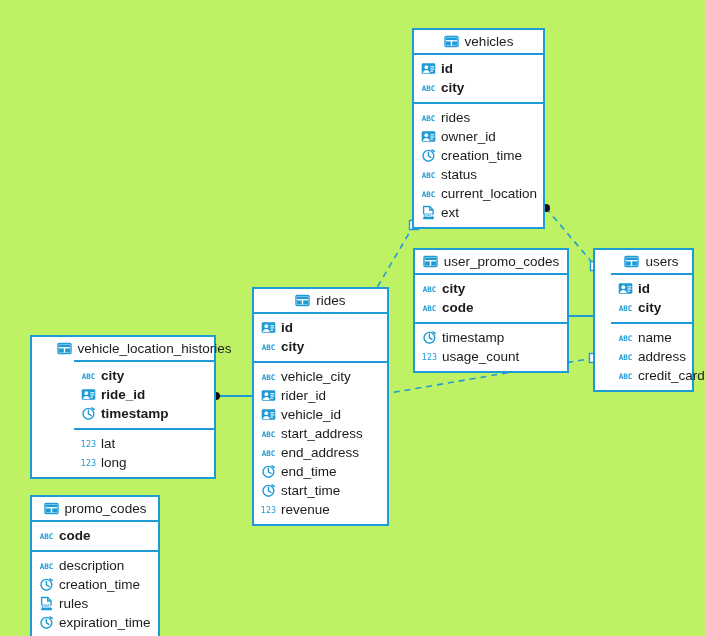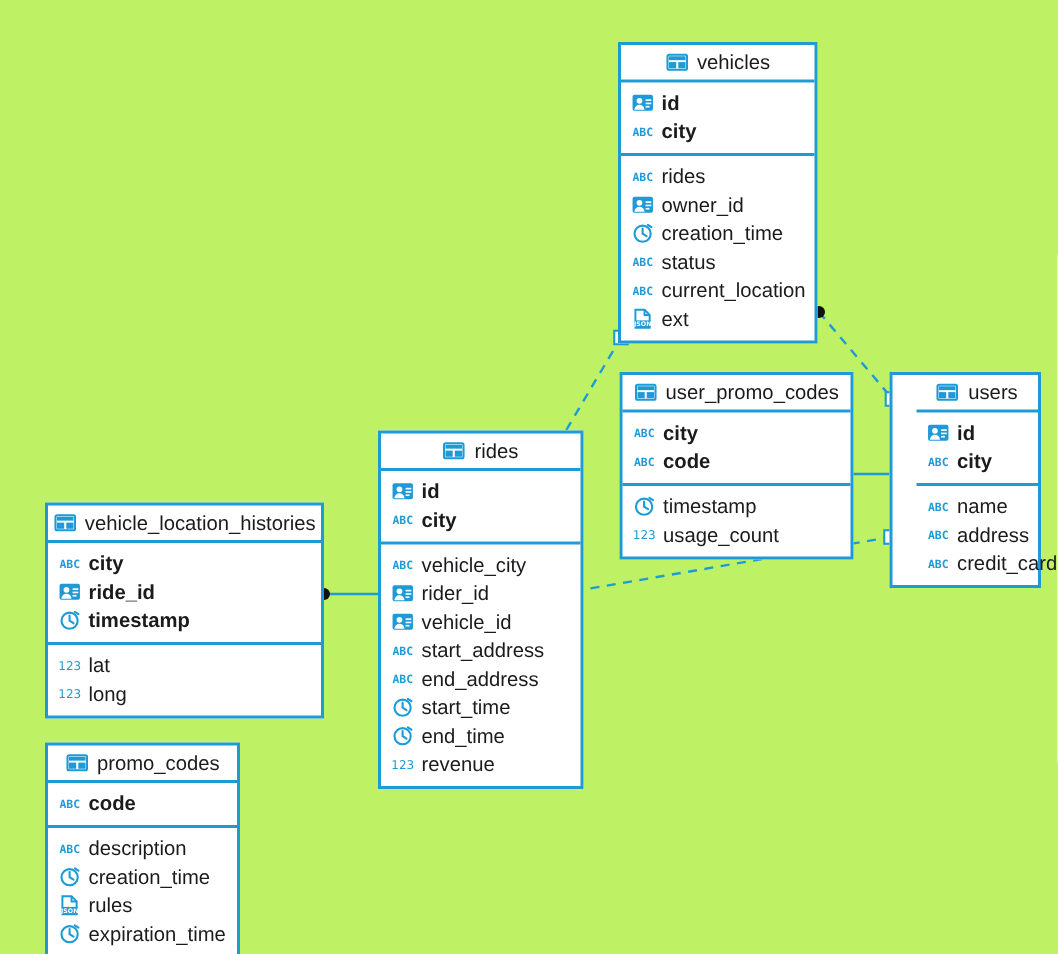--- a/index.html
+++ b/index.html
@@ -408,43 +408,43 @@
             <span class="col-name">end_address</span>
           </div>
           <div class="col-row">
             <span class="ico">
               <svg width="15" height="15" viewBox="0 0 15 15">
                 <circle cx="7.4" cy="7.8" r="5.4" fill="none" stroke="#1e9bd7" stroke-width="1.4"></circle>
                 <path d="M7.4 4.3v3.5l2.6 1.6" fill="none" stroke="#1e9bd7" stroke-width="1.4" stroke-linecap="round"></path>
                 <path d="M10.9 1.9l2.4 1.5" fill="none" stroke="#1e9bd7" stroke-width="1.4" stroke-linecap="round"></path>
               </svg>
             </span>
+            <span class="col-name">end_time</span>
+          </div>
+          <div class="col-row">
+            <span class="ico">
+              <svg width="15" height="15" viewBox="0 0 15 15">
+                <circle cx="7.4" cy="7.8" r="5.4" fill="none" stroke="#1e9bd7" stroke-width="1.4"></circle>
+                <path d="M7.4 4.3v3.5l2.6 1.6" fill="none" stroke="#1e9bd7" stroke-width="1.4" stroke-linecap="round"></path>
+                <path d="M10.9 1.9l2.4 1.5" fill="none" stroke="#1e9bd7" stroke-width="1.4" stroke-linecap="round"></path>
+              </svg>
+            </span>
             <span class="col-name">start_time</span>
           </div>
           <div class="col-row">
             <span class="ico">
               <svg width="15" height="15" viewBox="0 0 15 15">
-                <circle cx="7.4" cy="7.8" r="5.4" fill="none" stroke="#1e9bd7" stroke-width="1.4"></circle>
-                <path d="M7.4 4.3v3.5l2.6 1.6" fill="none" stroke="#1e9bd7" stroke-width="1.4" stroke-linecap="round"></path>
-                <path d="M10.9 1.9l2.4 1.5" fill="none" stroke="#1e9bd7" stroke-width="1.4" stroke-linecap="round"></path>
-              </svg>
-            </span>
-            <span class="col-name">end_time</span>
-          </div>
-          <div class="col-row">
-            <span class="ico">
-              <svg width="15" height="15" viewBox="0 0 15 15">
                 <text x="7.5" y="10.6" font-family="DejaVu Sans, sans-serif" font-size="8" fill="#1e9bd7" text-anchor="middle">123</text>
               </svg>
             </span>
             <span class="col-name">revenue</span>
           </div>
         </div>
       </div>
-      <div class="table-card" style="left: 30px; top: 335px; width: 186px;">
+      <div class="table-card" style="left: 30px; top: 335px; width: 186px; padding-left: 42px;">
         <div class="tbl-header">
           <span class="ico">
             <svg width="15" height="15" viewBox="0 0 15 15">
               <rect x="1" y="2.5" width="13" height="10" rx="1" fill="none" stroke="#1e9bd7" stroke-width="1.4"></rect>
               <rect x="2" y="3.5" width="11" height="2.6" fill="#1e9bd7"></rect>
               <rect x="2" y="7.4" width="4.8" height="4.1" fill="#1e9bd7"></rect>
               <rect x="8.2" y="7.4" width="4.8" height="4.1" fill="#1e9bd7"></rect>
             </svg>
           </span>
           <span class="tbl-title">vehicle_location_histories</span>

